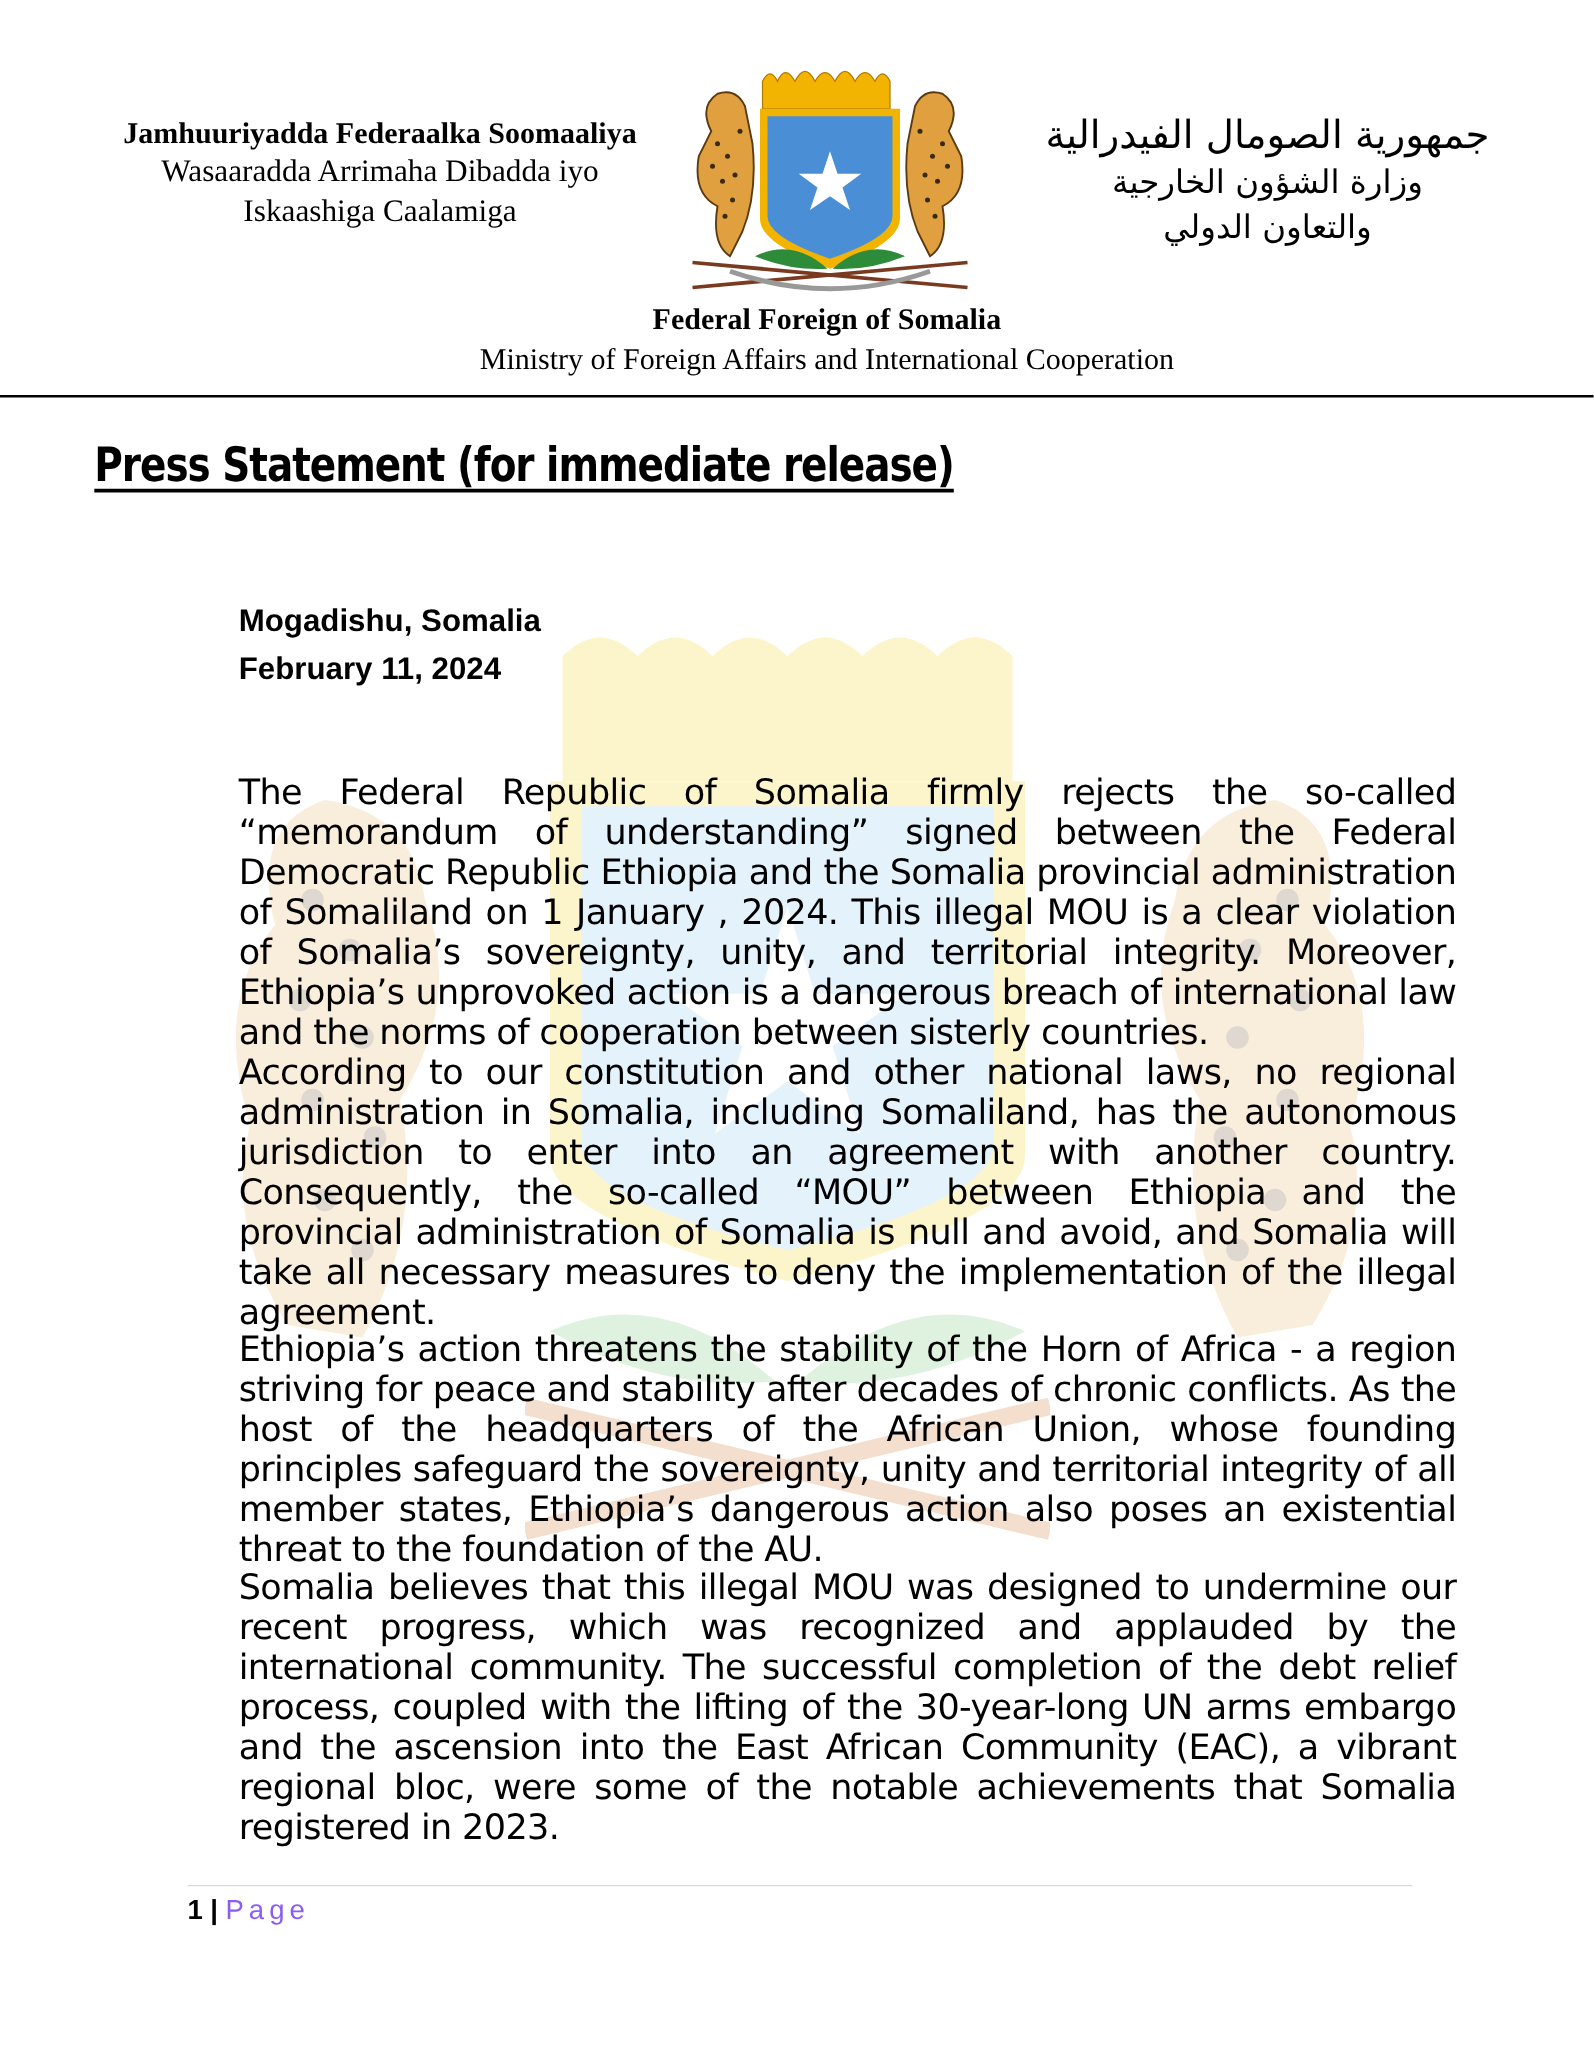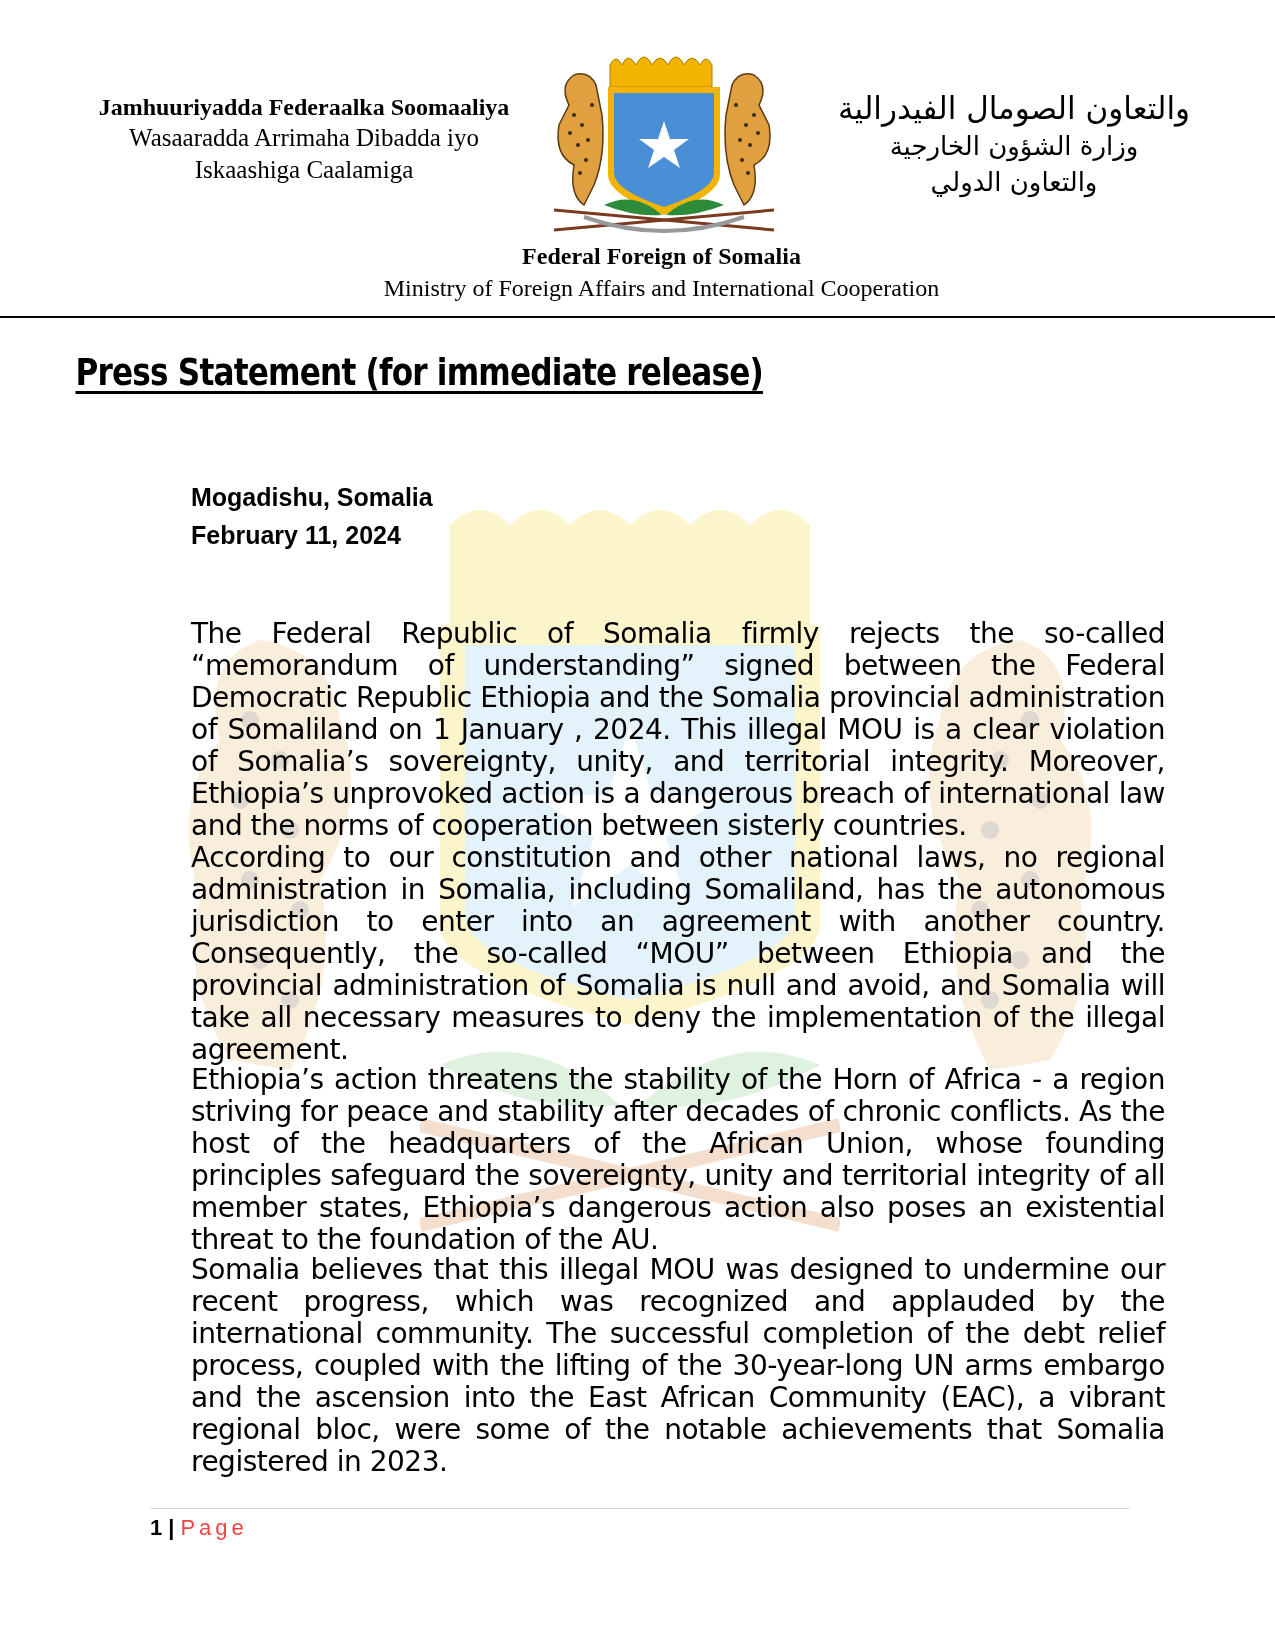--- a/index.html
+++ b/index.html
@@ -33,21 +33,21 @@
   .dateline { font-weight: bold; font-size: 25px; line-height: 38px; font-family: "Liberation Sans", sans-serif; }
   .para { font-size: 28px; line-height: 32px; text-align: justify; margin: 0; letter-spacing: -0.5px; }
   .p1 { position: absolute; top: 140px; }
   .p2 { position: absolute; top: 364px; }
   .p3 { position: absolute; top: 586px; }
   .p4 { position: absolute; top: 776px; }
 
   .footer { position: absolute; left: 150px; top: 1508px; width: 980px; border-top: 1px solid #d9d9d9; padding-top: 6px; font-family: "Liberation Sans", sans-serif; font-size: 22px; }
   .footer .num { font-weight: bold; }
   .footer .sep { font-weight: bold; margin: 0 6px; }
-  .footer .pg { color: #ef4444; letter-spacing: 4px; }
+  .footer .pg { color: #8b5cf6; letter-spacing: 4px; }
 </style>
 </head>
 <body>
 
 <div class="letterhead">
   <div class="lh-left">
     <div class="l1">Jamhuuriyadda Federaalka Soomaaliya</div>
     <div class="l2">Wasaaradda Arrimaha Dibadda iyo</div>
     <div class="l3">Iskaashiga Caalamiga</div>
   </div>
@@ -91,21 +91,21 @@
       <path d="M60 160 Q90 145 118 170 Q90 172 60 160 Z" fill="#2e8b3a"></path>
       <path d="M180 160 Q150 145 122 170 Q150 172 180 160 Z" fill="#2e8b3a"></path>
 
       <line x1="10" y1="165" x2="230" y2="185" stroke="#7a3a20" stroke-width="3"></line>
       <line x1="230" y1="165" x2="10" y2="185" stroke="#7a3a20" stroke-width="3"></line>
       <path d="M40 172 Q120 200 200 172" fill="none" stroke="#999" stroke-width="4"></path>
     </svg>
   </div>
 
   <div class="lh-right">
-    <div class="a1">والتعاون الصومال الفيدرالية</div>
+    <div class="a1">جمهورية الصومال الفيدرالية</div>
     <div class="a2">وزارة الشؤون الخارجية</div>
     <div class="a3">والتعاون الدولي</div>
   </div>
 
   <div class="lh-center">
     <div class="c1">Federal Foreign of Somalia</div>
     <div class="c2">Ministry of Foreign Affairs and International Cooperation</div>
   </div>
 </div>
 

